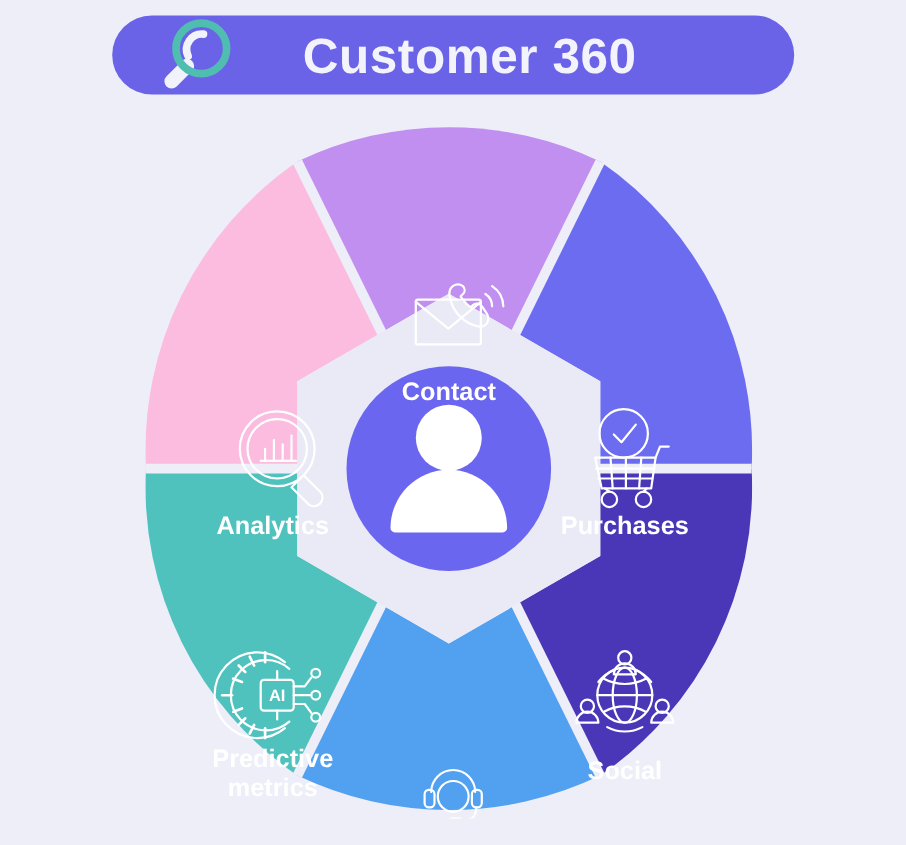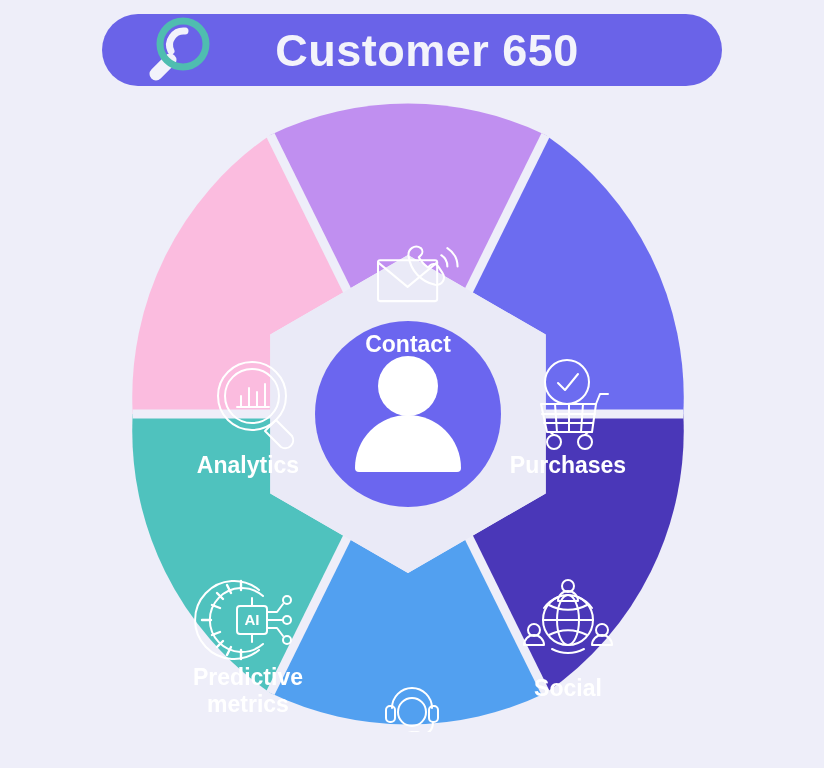--- a/index.html
+++ b/index.html
@@ -41,21 +41,21 @@
     left: 38px;
     top: -2px;
     width: 80px;
     height: 80px;
   }
 
   
   #wheel {
     position: absolute;
     left: 90px;
-    top: 96px;
+    top: 108px;
     width: 636px;
     height: 636px;
   }
   #wheel svg {
     display: block;
   }
 
   .seg-label {
     fill: #ffffff;
     font-family: "Liberation Sans", sans-serif;
@@ -81,21 +81,21 @@
 
 <div id="title-banner">
   <svg id="title-magnifier" viewBox="0 0 80 80">
 
     <line x1="30" y1="48" x2="16" y2="62" stroke="#f2f2fb" stroke-width="13" stroke-linecap="round"></line>
 
     <circle cx="43" cy="32" r="23" fill="none" stroke="#4fbdb0" stroke-width="7"></circle>
 
     <path d="M 31 39 A 14 14 0 0 1 45 19" fill="none" stroke="#f2f2fb" stroke-width="7" stroke-linecap="round"></path>
   </svg>
-  <span class="title-text">Customer 650</span>
+  <span class="title-text">Customer 360</span>
 </div>
 
 <div id="wheel">
 <svg viewBox="0 0 636 636" width="636" height="636">
 
   <defs>
 
     <clipPath id="clip-contact">
       <path d="M 318 318 L 180.4 38.9 A 318 318 0 0 1 455.6 38.9 Z"></path>
     </clipPath>

